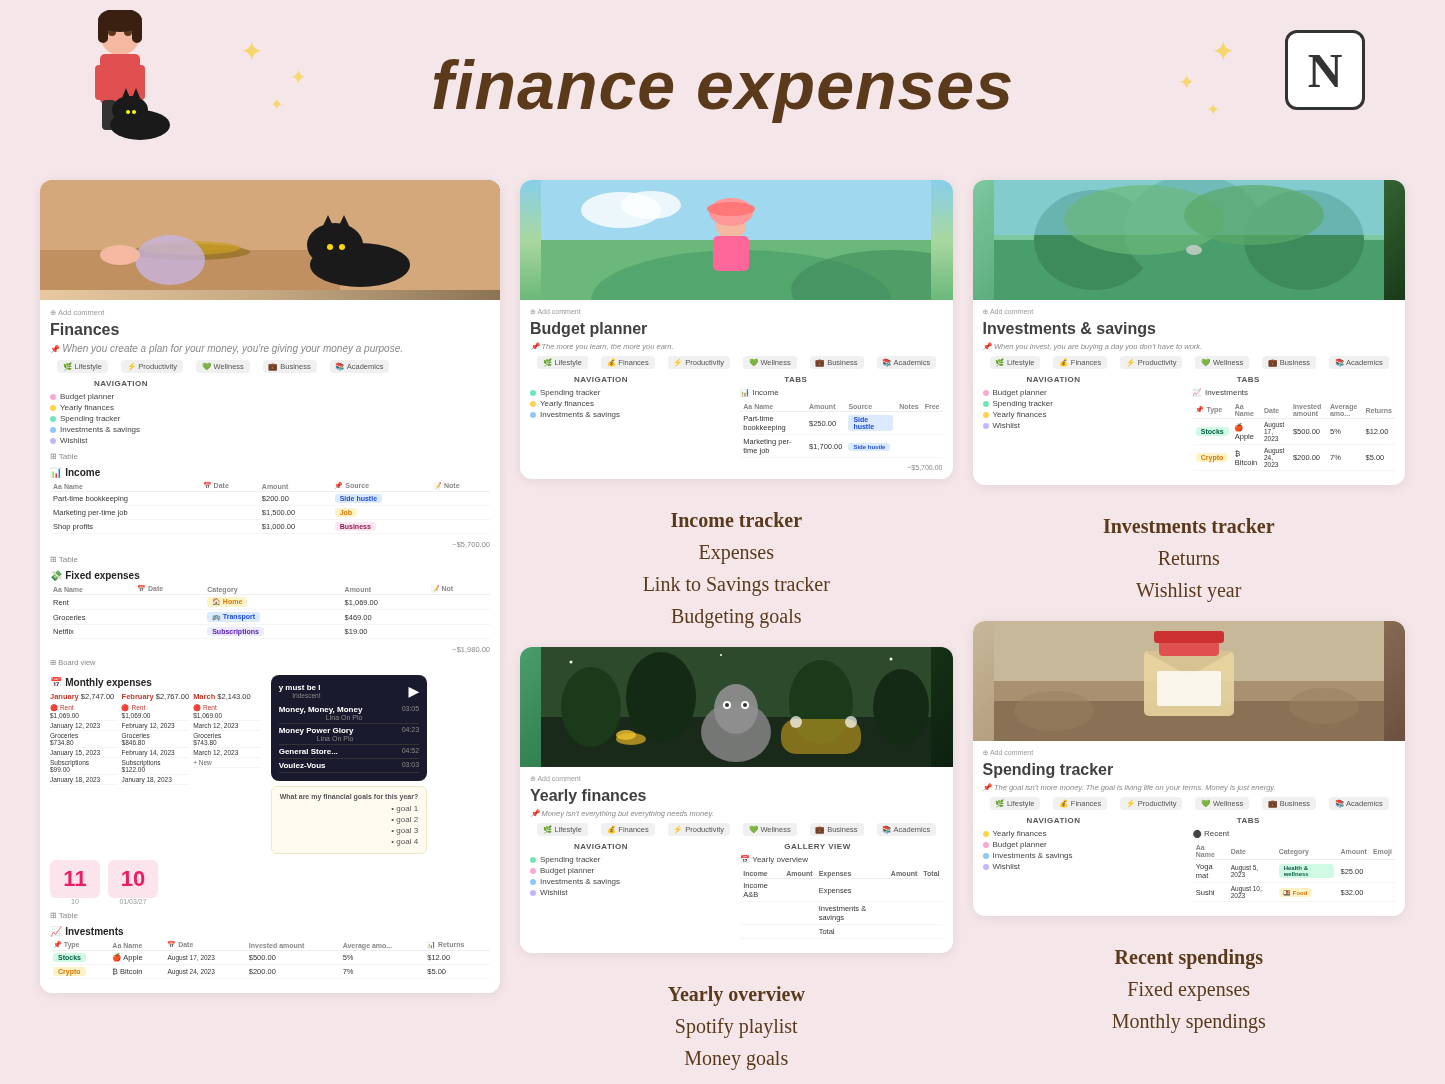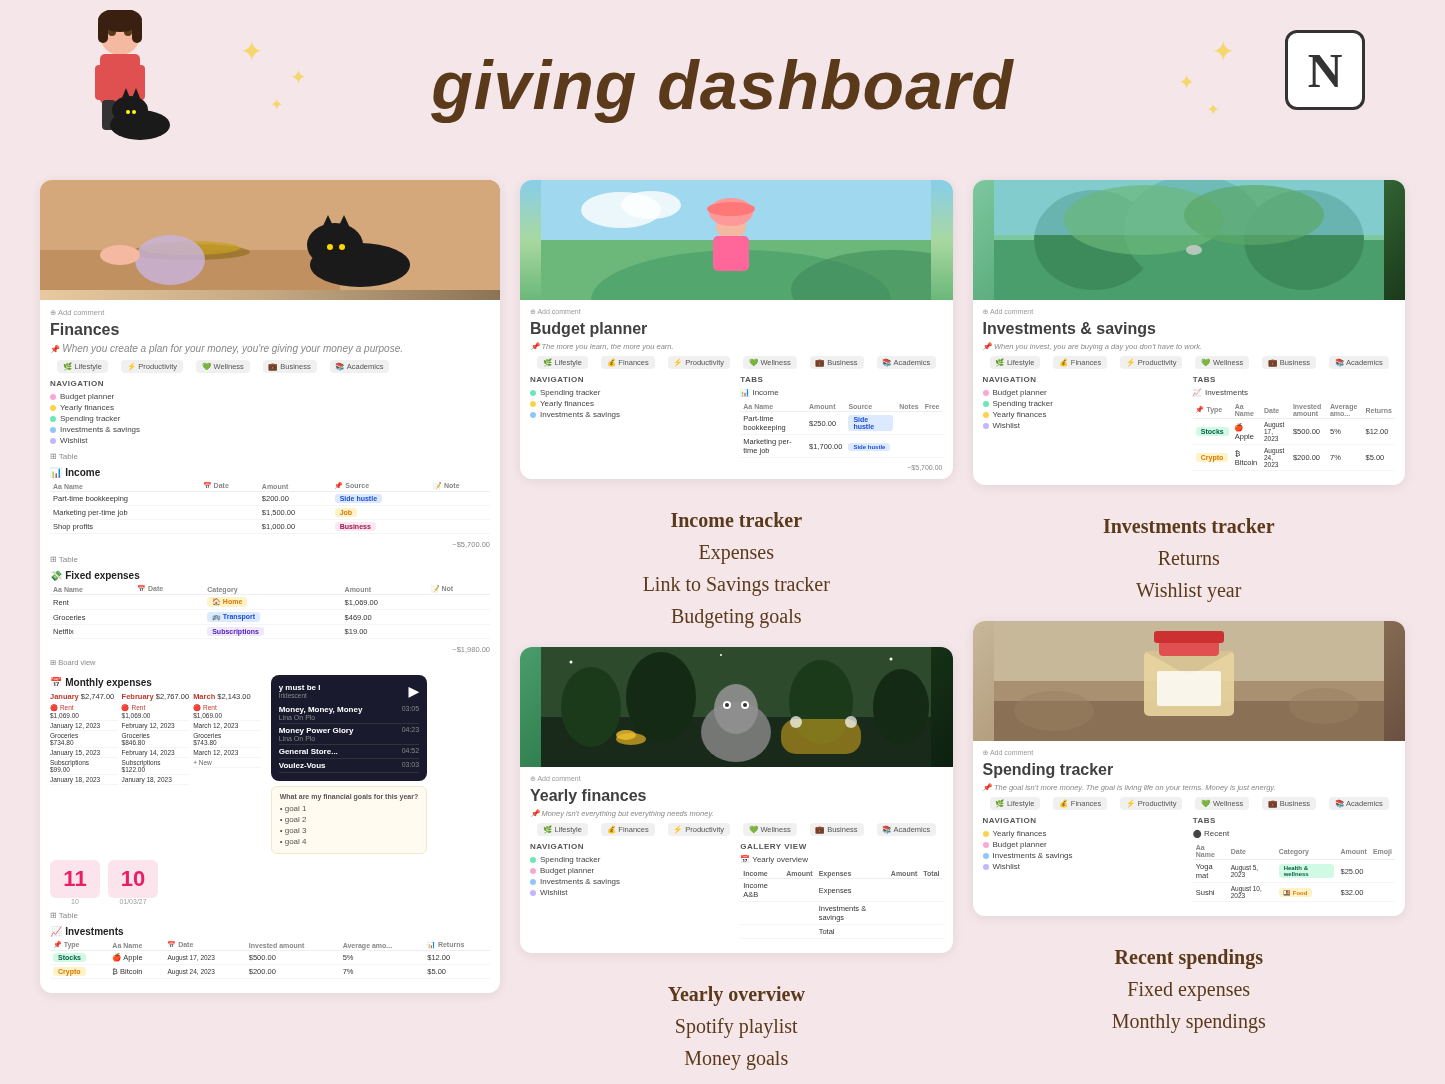--- a/index.html
+++ b/index.html
@@ -173,20 +173,21 @@
       margin: 6px 0;
     }
 
     .nav-title {
       font-size: 8px;
       font-weight: 700;
       color: #555;
       text-transform: uppercase;
       letter-spacing: 0.5px;
       margin-bottom: 3px;
+      margin-left: 44px;
     }
 
     .nav-item {
       font-size: 8px;
       color: #444;
       padding: 1px 0;
       display: flex;
       align-items: center;
       gap: 4px;
     }
@@ -387,21 +388,21 @@
         <polygon points="72,88 76,78 80,88" fill="#1a1a1a"></polygon>
         <circle cx="68" cy="102" r="2" fill="#ffff00"></circle>
         <circle cx="74" cy="102" r="2" fill="#ffff00"></circle>
       </svg>
     </div>
 
     <span class="sparkle" style="position:absolute; left:200px; top:15px; font-size:28px;">✦</span>
     <span class="sparkle" style="position:absolute; left:250px; top:45px; font-size:20px;">✦</span>
     <span class="sparkle" style="position:absolute; left:230px; top:75px; font-size:16px;">✦</span>
 
-    <h1 class="header-title" style="font-family:'Arial Black', sans-serif; font-size:68px; color:#5a3a1a; font-style:italic; letter-spacing:1px;">giving dashboard</h1>
+    <h1 class="header-title" style="font-family:'Arial Black', sans-serif; font-size:68px; color:#5a3a1a; font-style:italic; letter-spacing:1px;">finance expenses</h1>
 
     <span class="sparkle" style="position:absolute; right:170px; top:15px; font-size:28px;">✦</span>
     <span class="sparkle" style="position:absolute; right:210px; top:50px; font-size:20px;">✦</span>
     <span class="sparkle" style="position:absolute; right:185px; top:80px; font-size:16px;">✦</span>
 
     <div class="notion-logo">
       <span>N</span>
     </div>
   </div>
 
@@ -612,21 +613,21 @@
                 <div class="month-item">
                     <div style="font-size:6.5px;">March 12, 2023</div>
                   </div>
                 <div class="month-item">
                     <div style="font-size:6.5px; color:#666;">+ New</div>
                   </div>
               </div>
             </div>
           </div>
 
-          <div style="min-width:130px;">
+          <div style="min-width:130px;text-align:right;">
             <div class="music-player">
               <div style="display:flex; justify-content:space-between; align-items:center; margin-bottom:4px;">
                 <div>
                   <div style="color:#fff; font-size:8px; font-weight:700;">y must be l</div>
                   <div style="color:#888; font-size:6.5px;">Iridescent</div>
                 </div>
                 <div style="color:#fff; font-size:14px;">▶</div>
               </div>
               <div class="music-item">
                 <div>

